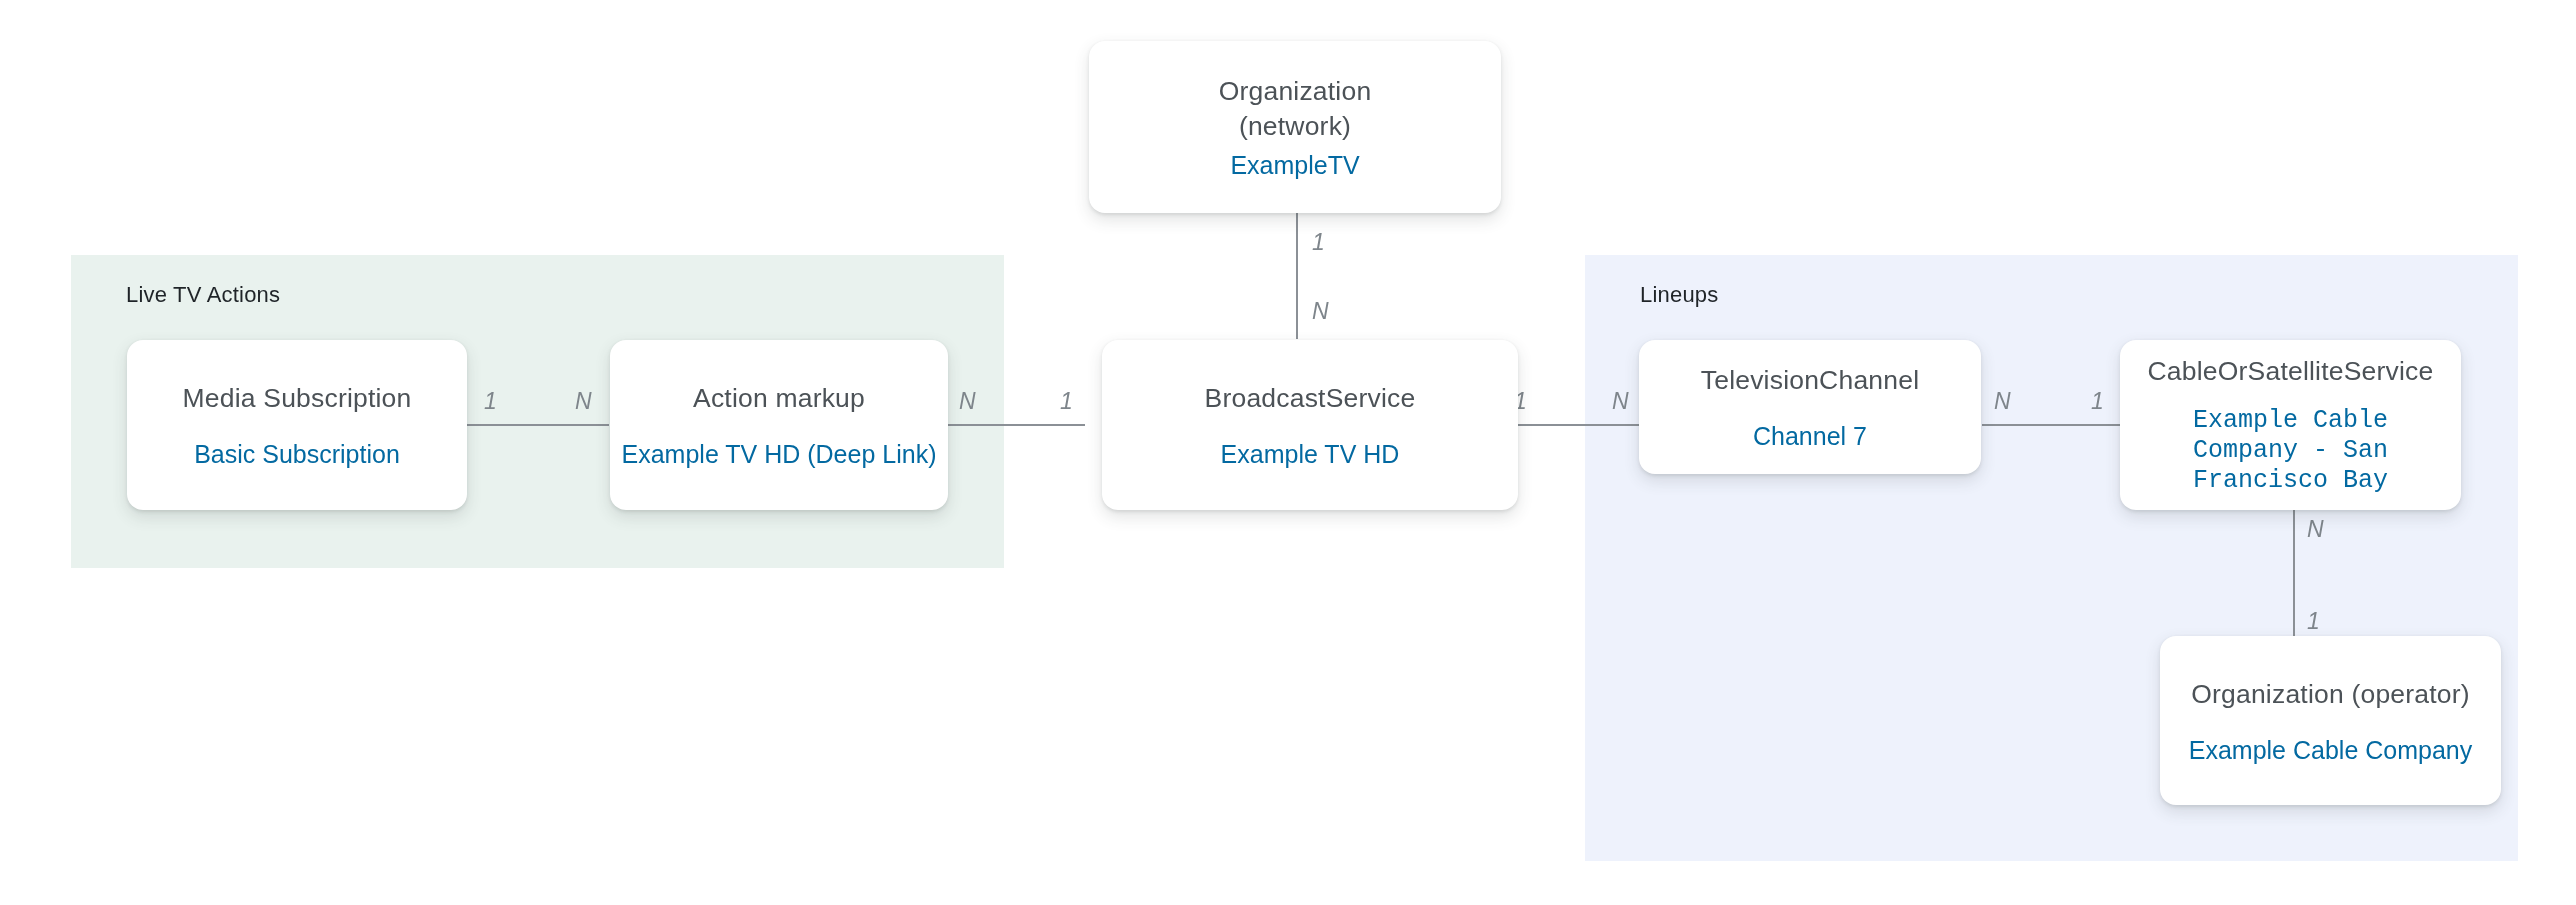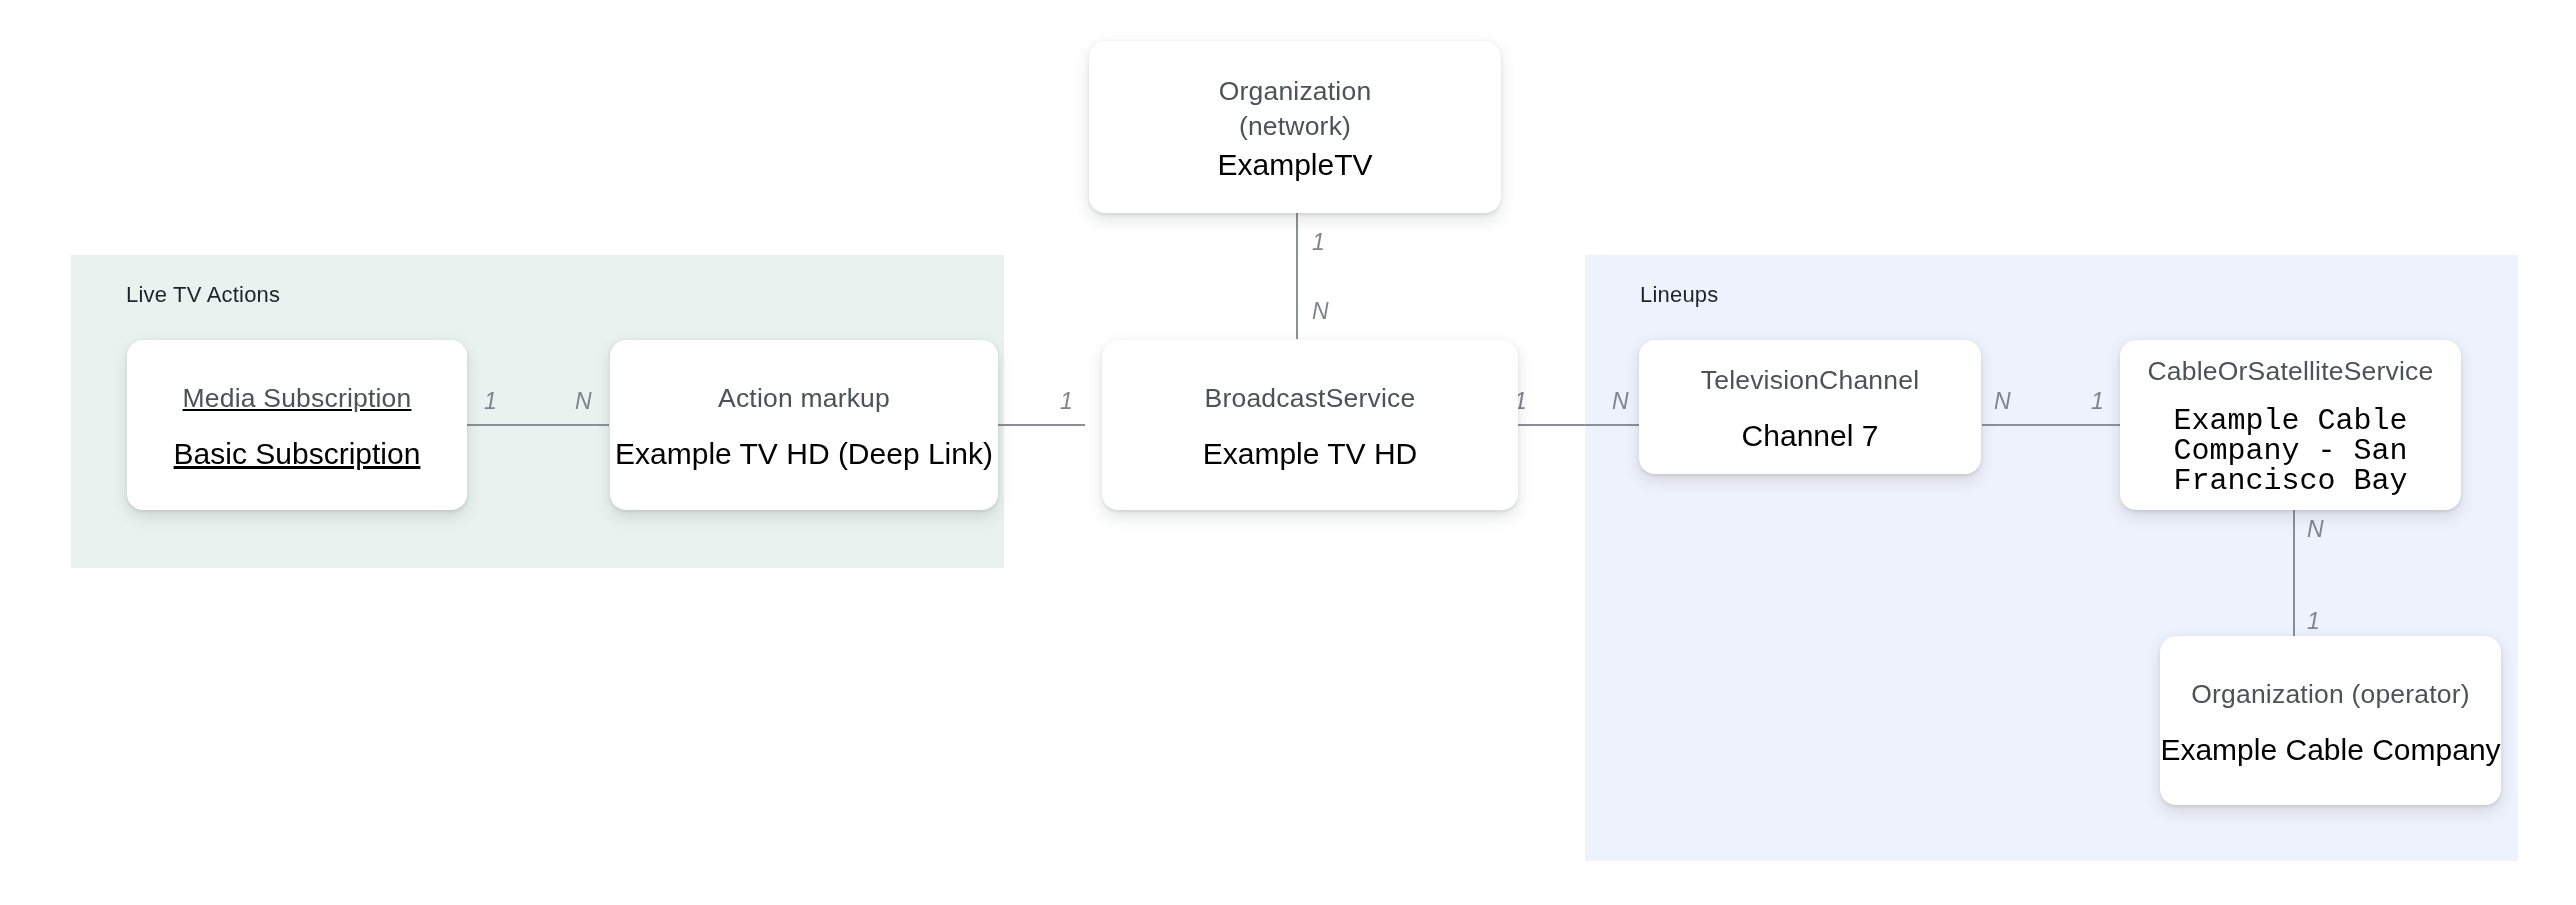--- a/index.html
+++ b/index.html
@@ -41,23 +41,23 @@
     text-align: center;
     row-gap: 23px;
   }
   .node .title {
     font-size: 26.5px;
     line-height: 35px;
     color: #4c5257;
     letter-spacing: 0.2px;
   }
   .node .subtitle {
-    font-size: 30px;
+    font-size: 25px;
     line-height: 30px;
-    color: #000000;
+    color: #0369a1;
   }
   .connector {
     position: absolute;
     background: #8b9096;
   }
   .connector.h { height: 1.8px; }
   .connector.v { width: 1.8px; }
   .card-label {
     position: absolute;
     font-size: 23px;
@@ -106,26 +106,26 @@
   <div class="card-label" style="left:2307px; top:607px;">1</div>
 
   <div class="node" style="left:1089px; top:41px; width:412px; height:172px; row-gap:6px;">
     <div class="title">
       <div>Organization</div>
       <div>(network)</div>
     </div>
     <div class="subtitle">ExampleTV</div>
   </div>
 
-  <div class="node" style="left:127px; top:340px; width:340px; height:170px;text-decoration:underline;">
+  <div class="node" style="left:127px; top:340px; width:340px; height:170px;">
     <div class="title">Media Subscription</div>
     <div class="subtitle">Basic Subscription</div>
   </div>
 
-  <div class="node" style="left:610px; top:340px; width:388px; height:170px;">
+  <div class="node" style="left:610px; top:340px; width:338px; height:170px;">
     <div class="title">Action markup</div>
     <div class="subtitle">Example TV HD (Deep Link)</div>
   </div>
 
   <div class="node" style="left:1102px; top:340px; width:416px; height:170px;">
     <div class="title">BroadcastService</div>
     <div class="subtitle">Example TV HD</div>
   </div>
 
   <div class="node" style="left:1639px; top:340px; width:342px; height:134px;">

